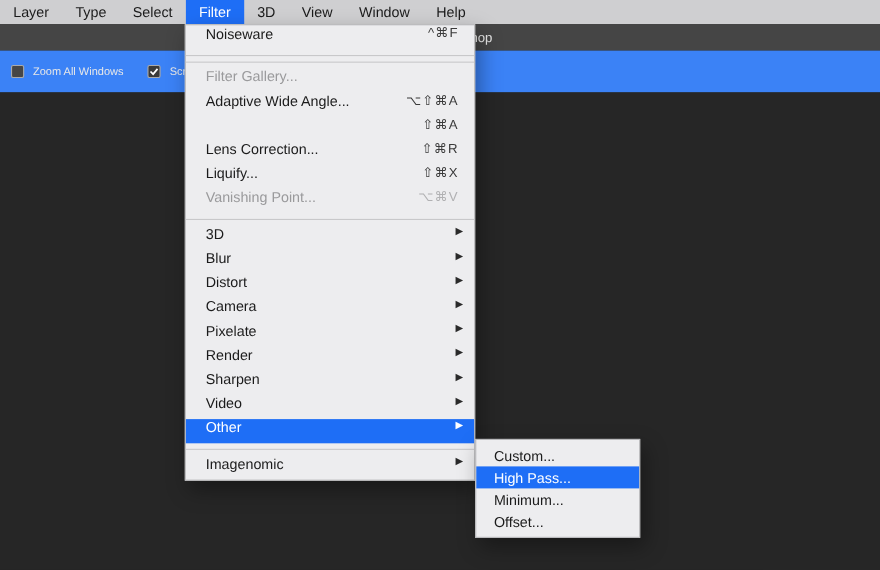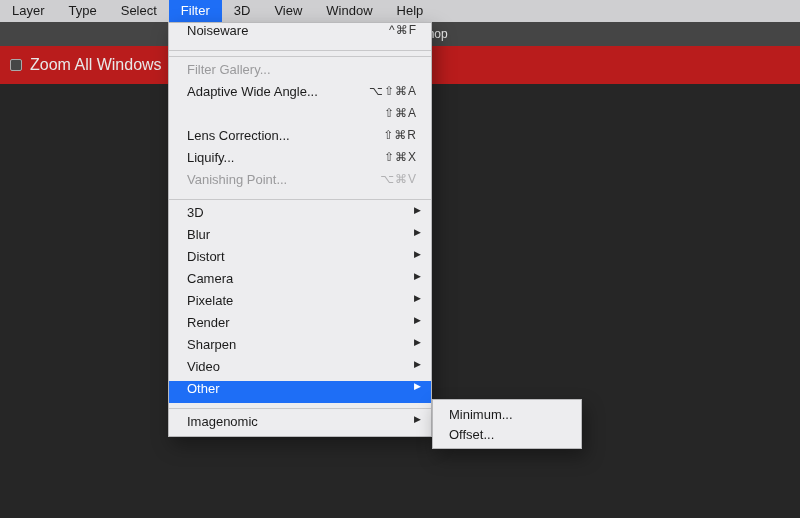--- a/index.html
+++ b/index.html
@@ -1,21 +1,21 @@
 <!DOCTYPE html>
 <html><head>
 <meta charset="utf-8">
 <style>
   * { margin: 0; padding: 0; box-sizing: border-box; font-family: -apple-system, "Helvetica Neue", Arial, sans-serif; }
   body { width: 800px; height: 518px; background: #262626; overflow: hidden; position: relative; }
   .menubar { background: #cfcfd1; height: 22px; display: flex; align-items: flex-end; font-size: 13px; color: #1b1b1b; width: 100%; }
   .menubar .item { padding: 0 12px; line-height: 22px; cursor: default; }
   .menubar .item.active { background: #1e6ef6; color: #fff; }
   .apptitle { position: absolute; left: 0; right: 0; top: 22px; height: 24px; background: #454545; color: #e8e8e8; font-size: 12px; line-height: 24px; text-align: center; }
-  .optbar { position: absolute; left: 0; right: 0; top: 46px; height: 38px; background: #b91c1c; color: #e8e8e8; font-size: 16px; display: flex; align-items: center; padding: 0 10px; gap: 8px; }
+  .optbar { position: absolute; left: 0; right: 0; top: 46px; height: 38px; background: #3b82f6; color: #e8e8e8; font-size: 10px; display: flex; align-items: center; padding: 0 10px; gap: 8px; }
   .cb { width: 12px; height: 12px; border: 1px solid #aaa; border-radius: 2px; display: inline-flex; align-items: center; justify-content: center; background: #464646; }
   .cb.checked { background: #3a3a3a; }
   .cb.checked svg { display: block; }
   .cb svg { display: none; }
   .work { position: absolute; left: 0; right: 0; top: 84px; bottom: 0; background: #262626; }
 
   .menu { position: absolute; top: 22px; left: 168px; width: 264px; background: #ededef; border: 1px solid #b9b9bb; box-shadow: 4px 8px 18px rgba(0,0,0,.35); font-size: 13px; color: #1b1b1b; z-index: 10; }
   .menu .row { position: relative; display: flex; align-items: flex-start; height: 22px; padding: 0 14px 0 18px; cursor: default; }
   .menu .row.disabled { color: #9a9a9c; }
   .menu .row .short { margin-left: auto; font-size: 12px; color: #3a3a3a; letter-spacing: 1px; }
@@ -119,18 +119,24 @@
       <span>Other</span>
     </div>
     <div class="sep"></div>
     <div class="row hasSub">
       <span>Imagenomic</span>
     </div>
   </div>
 
 <div class="submenu" id="otherSub">
     <div class="row">
+      <span>Custom...</span>
+    </div>
+    <div class="row highlight">
+      <span>High Pass...</span>
+    </div>
+    <div class="row">
       <span>Minimum...</span>
     </div>
     <div class="row">
       <span>Offset...</span>
     </div>
   </div>
 
 </body></html>

